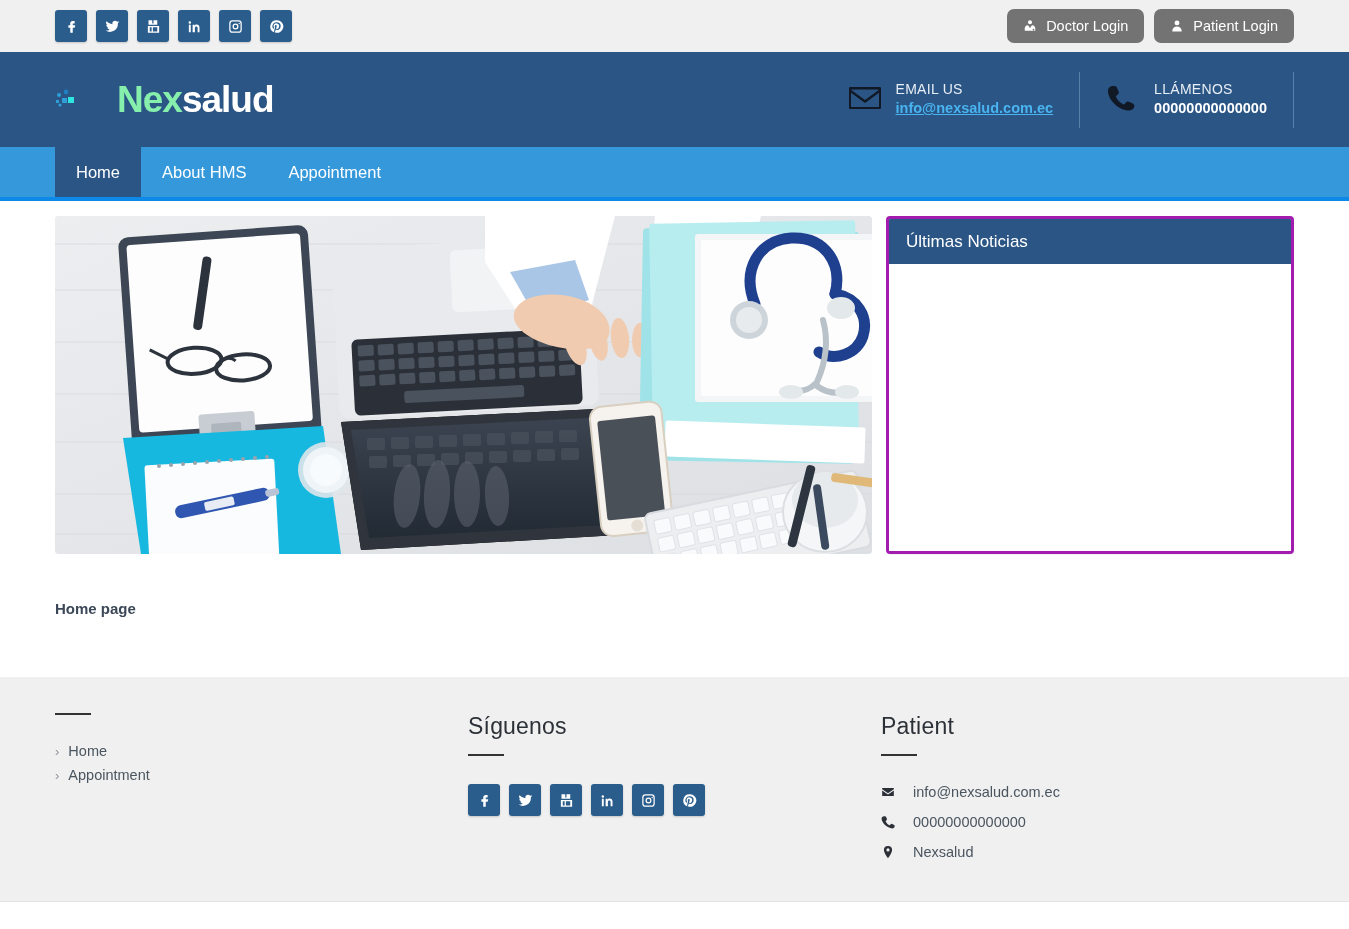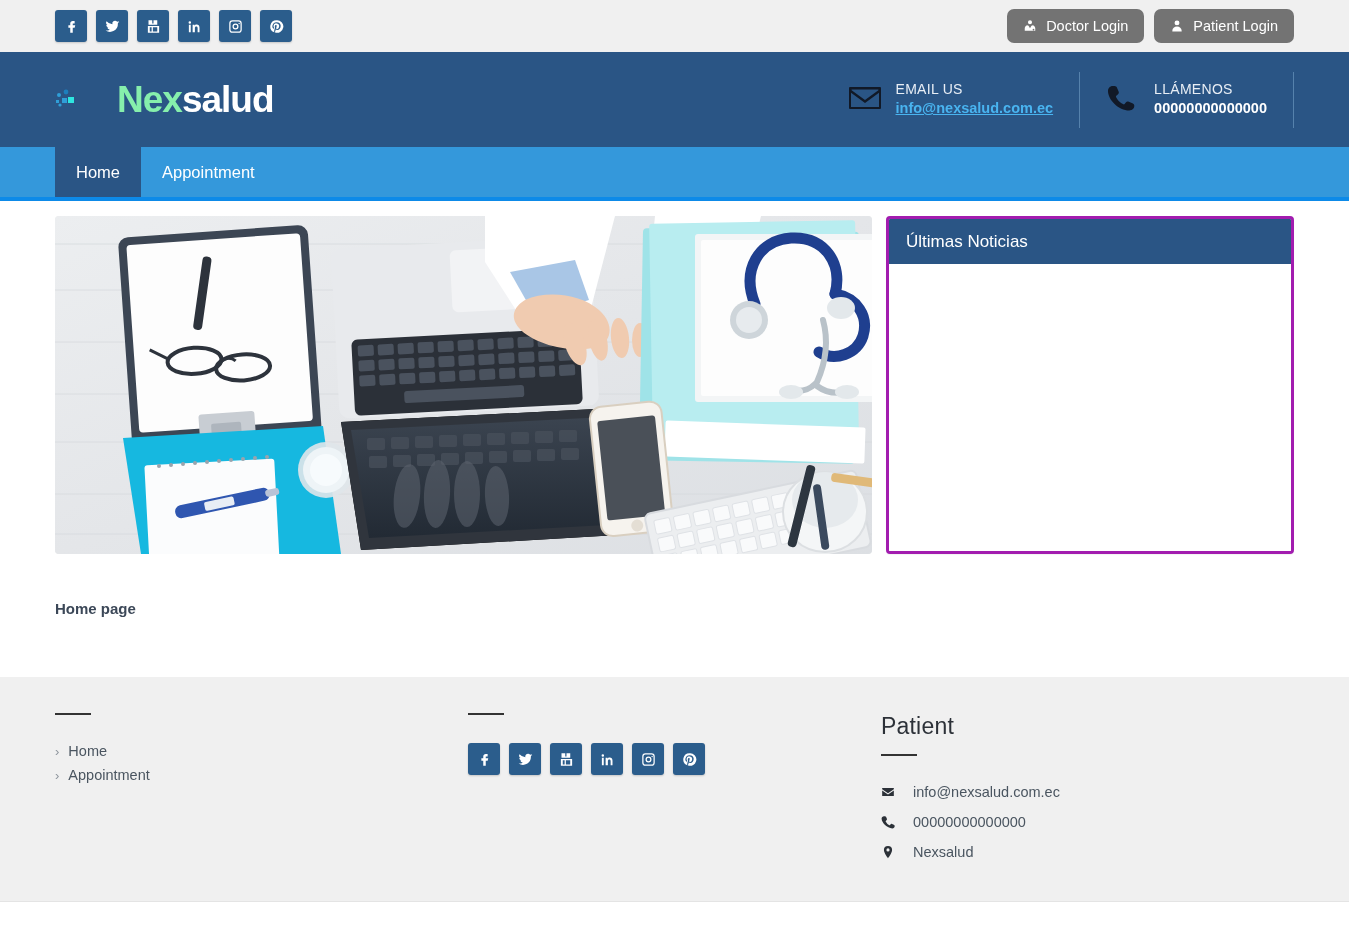--- a/index.html
+++ b/index.html
@@ -279,20 +279,23 @@
 
     <div class="contact-sep"></div>
 
 
   </div>
 </div>
 
 <div class="nav">
   <div class="nav-item active">
     <span>Home</span>
+  </div>
+  <div class="nav-item">
+    <span>About HMS</span>
   </div>
   <div class="nav-item">
     <span>Appointment</span>
   </div>
 </div>
 
 <div class="main">
 
   <div class="hero">
     <svg viewBox="0 0 817 338" preserveAspectRatio="none">
@@ -533,20 +536,21 @@
       <span class="f-chev">›</span>
       <span>Home</span>
     </div>
     <div class="f-link-row">
       <span class="f-chev">›</span>
       <span>Appointment</span>
     </div>
   </div>
 
   <div class="f-col">
+    <h3 class="f-title">Síguenos</h3>
     <div class="f-rule"></div>
     <div class="f-social">
       <div class="social-btn">
         <svg viewBox="0 0 24 24">
             <path d="M14 7h3V3h-3c-2.4 0-4 1.8-4 4.2V10H7v4h3v8h4v-8h3l1-4h-4V7.5c0-.3.2-.5.5-.5H14z"></path>
           </svg>
       </div>
       <div class="social-btn">
         <svg viewBox="0 0 24 24">
             <path d="M23 4.9a9 9 0 0 1-2.6.7 4.5 4.5 0 0 0 2-2.5c-.9.5-1.9.9-2.9 1.1a4.5 4.5 0 0 0-7.7 4.1A12.8 12.8 0 0 1 2.5 3.6a4.5 4.5 0 0 0 1.4 6 4.4 4.4 0 0 1-2-.6 4.5 4.5 0 0 0 3.6 4.4c-.6.2-1.3.2-2 .1a4.5 4.5 0 0 0 4.2 3.1A9 9 0 0 1 1 18.5a12.7 12.7 0 0 0 19.6-11.3c0-.2 0-.4 0-.6A9.1 9.1 0 0 0 23 4.9z"></path>

